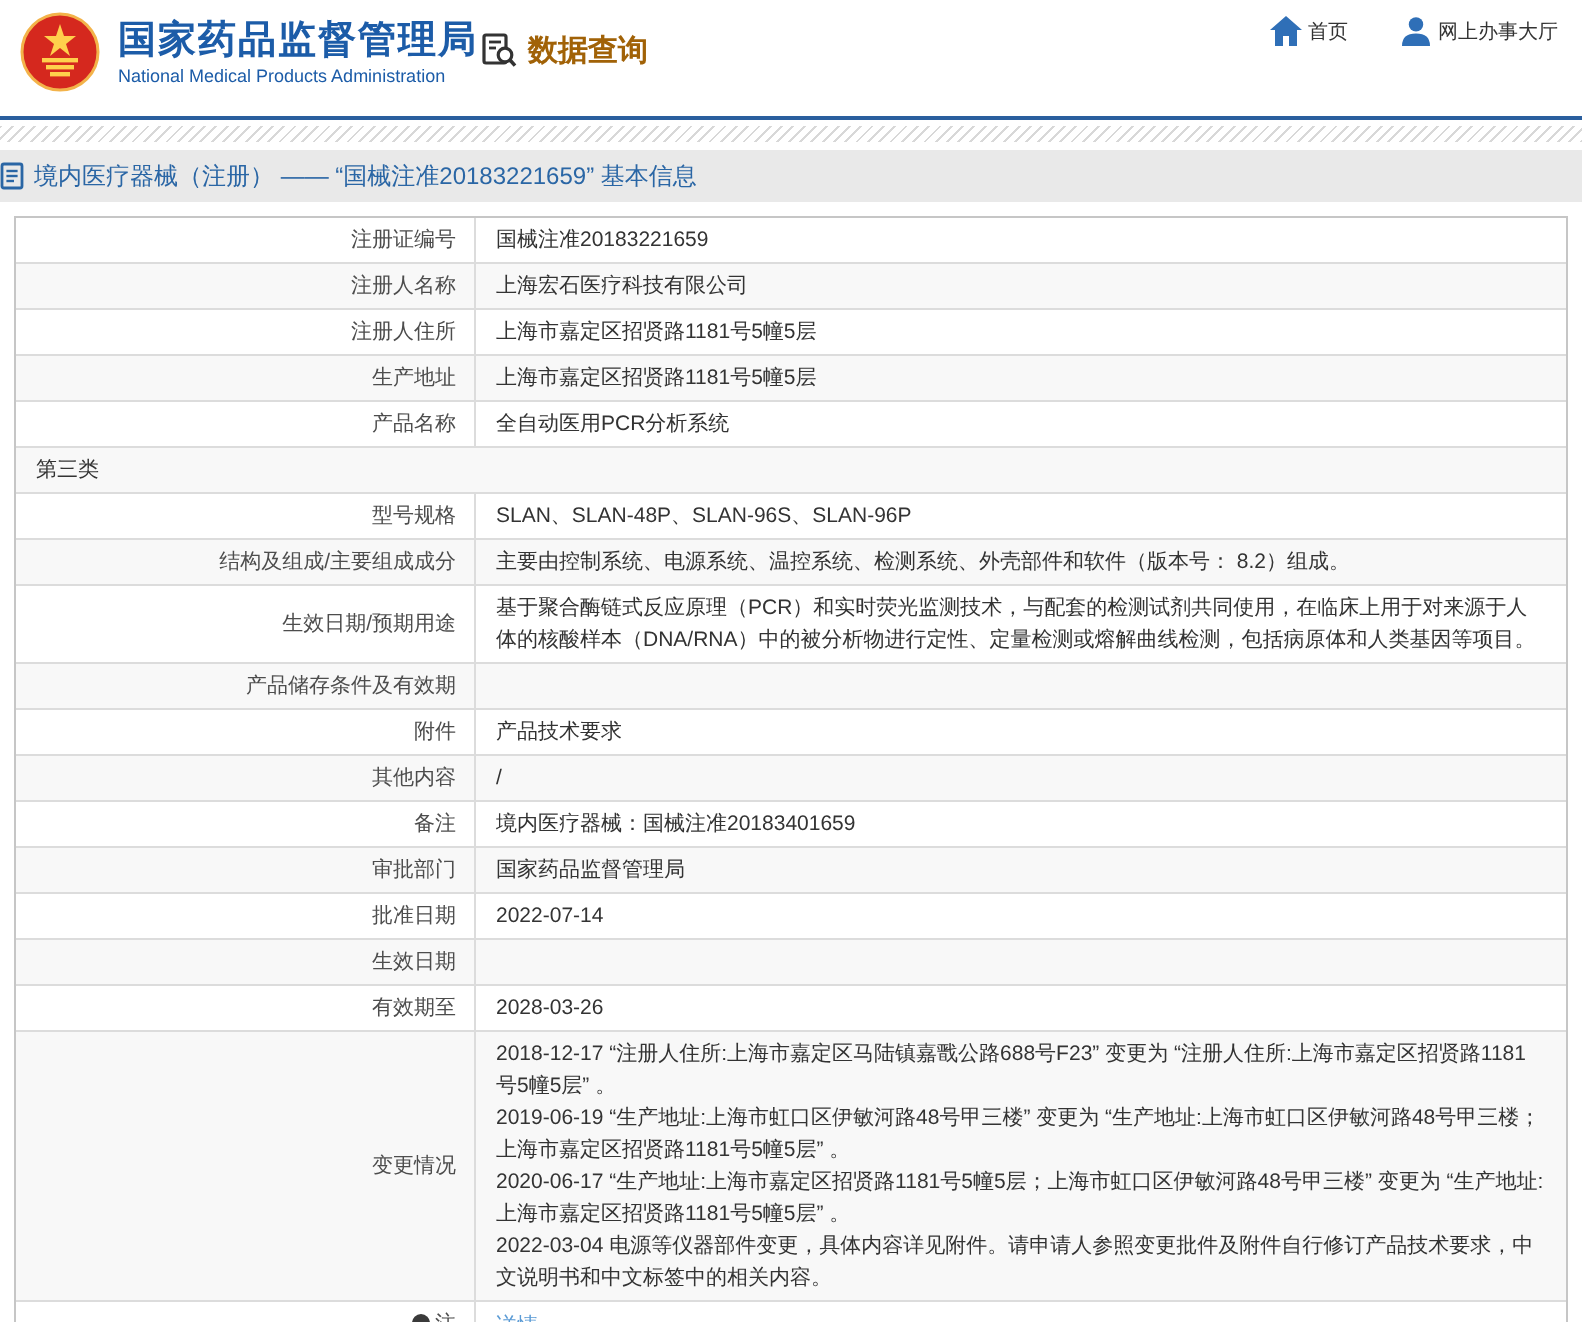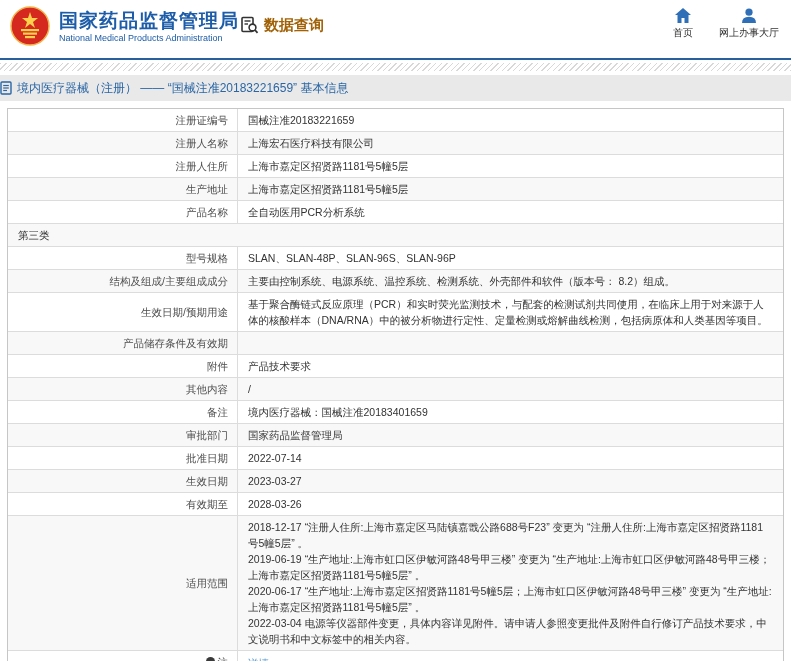--- a/index.html
+++ b/index.html
@@ -12,21 +12,21 @@
   
   .site-header { position:relative; height:58px; background:#fff; }
   .brand { position:absolute; left:10px; top:6px; display:flex; align-items:center; }
   .emblem { width:40px; height:40px; flex:none; }
   .brand-text { margin-left:9px; }
   .agency-title { font-size:19px; font-weight:bold; color:#1c5ca8; letter-spacing:1px; line-height:23px; }
   .agency-sub { font-size:9px; color:#1c5ca8; line-height:12px; }
   .section-entry { position:absolute; left:240px; top:16px; display:flex; align-items:center; gap:5px; cursor:pointer; }
   .section-entry span { font-size:15px; font-weight:bold; color:#a16207; }
   .top-nav { position:absolute; right:12px; top:8px; display:flex; gap:26px; }
-  .top-nav a { display:flex; flex-direction:column; align-items:center; text-decoration:none; gap:3px; }
+  .top-nav a { display:flex; flex-direction:row; align-items:center; text-decoration:none; gap:3px; }
   .top-nav a span { font-size:10px; color:#333; }
   .blue-rule { height:2px; background:#2a5f9e; }
   .hatch-band { height:8px; margin-top:3px;
     background:repeating-linear-gradient(135deg,#d8d8d8 0 1px,#ffffff 1px 4px); }
 
   
   .breadcrumb {
     margin-top:4px; height:26px; background:#e9e9e9;
     display:flex; align-items:center; padding-left:0; gap:5px;
   }
@@ -199,31 +199,30 @@
     <div class="trow">
       <div class="tlabel">
         <span>批准日期</span>
       </div>
       <div class="tvalue"><span>2022-07-14</span></div>
     </div>
     <div class="trow alt">
       <div class="tlabel">
         <span>生效日期</span>
       </div>
-      <div class="tvalue"><span>2023-03-27</span></div>
     </div>
     <div class="trow">
       <div class="tlabel">
         <span>有效期至</span>
       </div>
       <div class="tvalue"><span>2028-03-26</span></div>
     </div>
     <div class="trow alt">
       <div class="tlabel">
-        <span>适用范围</span>
+        <span>变更情况</span>
       </div>
       <div class="tvalue"><span>2018-12-17 “注册人住所:上海市嘉定区马陆镇嘉戬公路688号F23” 变更为 “注册人住所:上海市嘉定区招贤路1181号5幢5层” 。
 2019-06-19 “生产地址:上海市虹口区伊敏河路48号甲三楼” 变更为 “生产地址:上海市虹口区伊敏河路48号甲三楼；上海市嘉定区招贤路1181号5幢5层” 。
 2020-06-17 “生产地址:上海市嘉定区招贤路1181号5幢5层；上海市虹口区伊敏河路48号甲三楼” 变更为 “生产地址:上海市嘉定区招贤路1181号5幢5层” 。
 2022-03-04 电源等仪器部件变更，具体内容详见附件。请申请人参照变更批件及附件自行修订产品技术要求，中文说明书和中文标签中的相关内容。</span></div>
     </div>
     <div class="trow">
       <div class="tlabel">
         <span class="note-icon"></span>
         <span>注</span>

